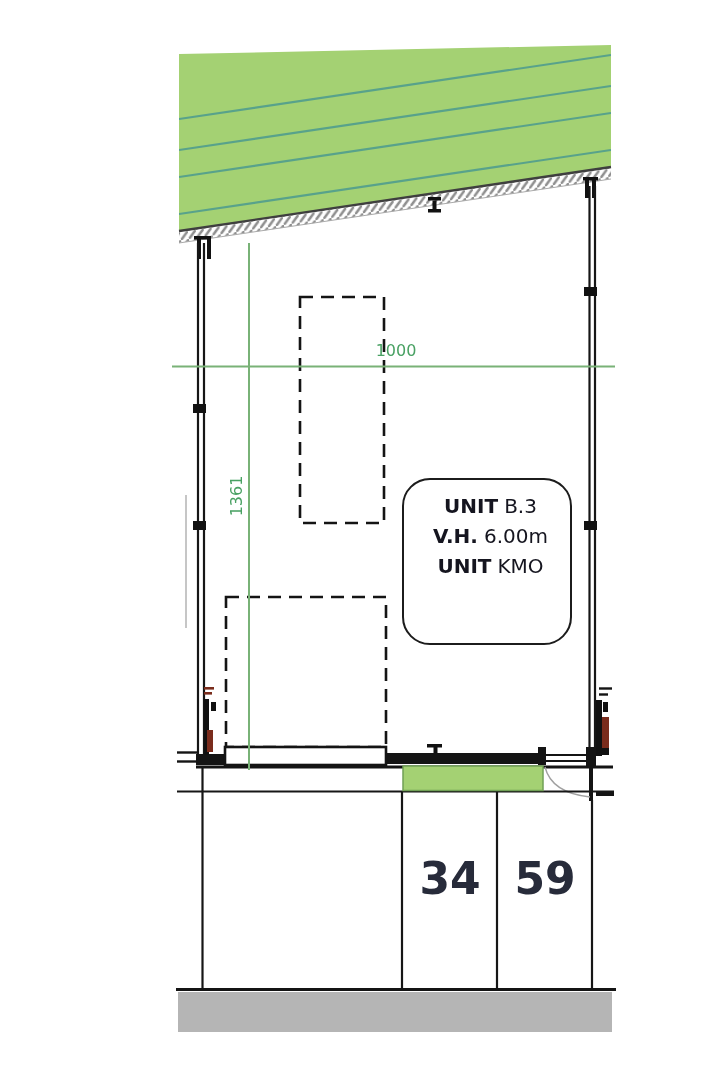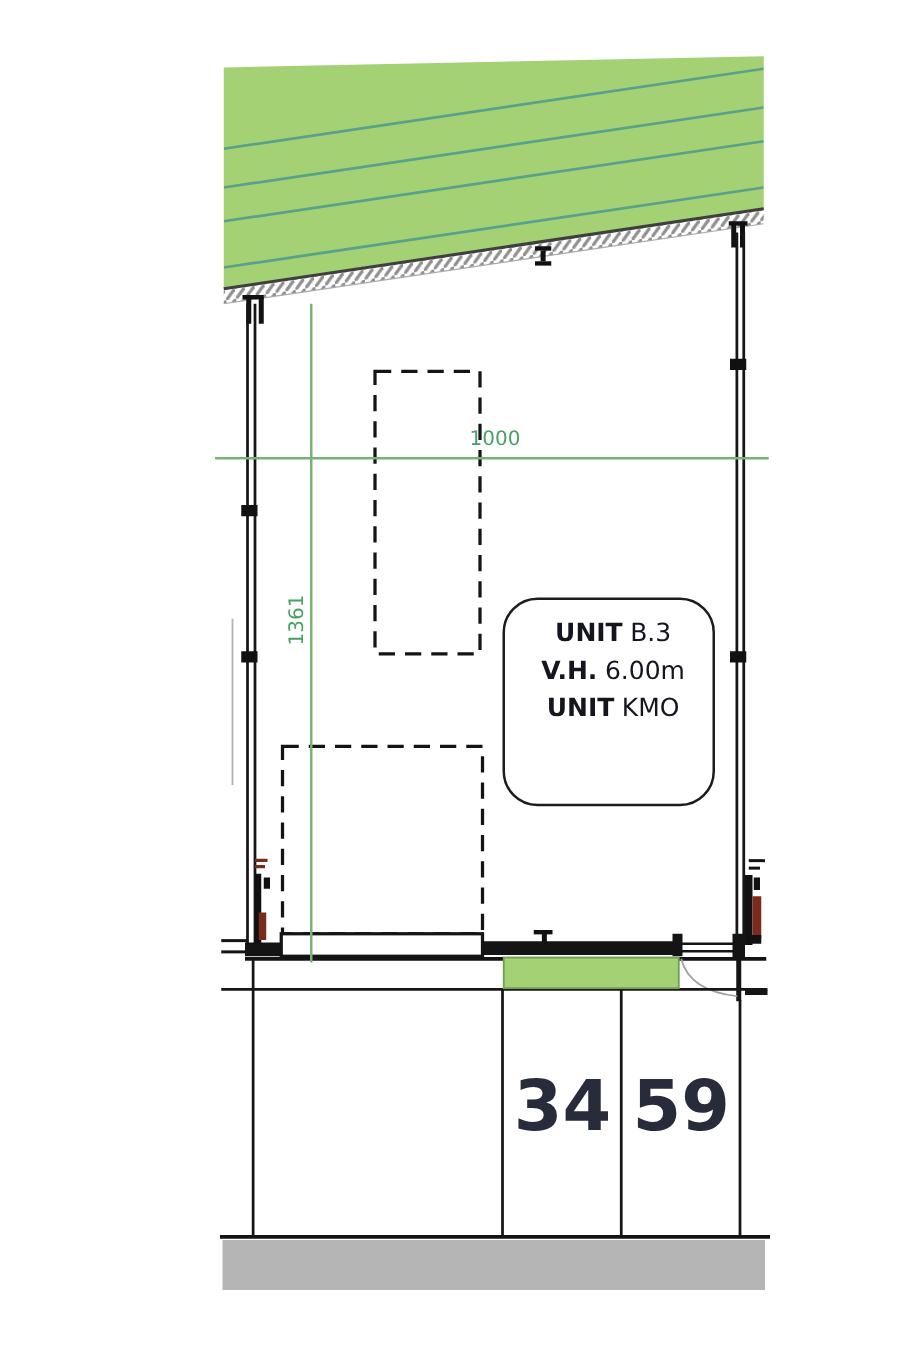--- a/index.html
+++ b/index.html
@@ -28,21 +28,21 @@
   .dim-v{left:209px;top:487px;width:56px;height:18px;transform:rotate(-90deg);}
   .unit-box{
     position:absolute;left:402px;top:478px;width:170px;height:167px;box-sizing:border-box;
     background:#ffffff;border:2.5px solid #1c1c1c;border-radius:28px;
     padding:11px 6px 0 13px;color:var(--ink);
   }
   .unit-box .row{font-size:20px;line-height:30px;white-space:nowrap;text-align:center;}
   .unit-box .lbl{font-weight:bold;margin-right:6px;}
   .pnum{
     position:absolute;top:853px;height:50px;text-align:center;
-    font-size:56px;font-weight:bold;color:var(--parking-ink);
+    font-size:44px;font-weight:bold;color:var(--parking-ink);
   }
   .p34{left:403px;width:94px;}
   .p35{left:498px;width:94px;}
 </style>
 </head>
 <body>
 
 <div class="canvas">
 
   <svg width="719" height="1080" viewBox="0 0 719 1080">

